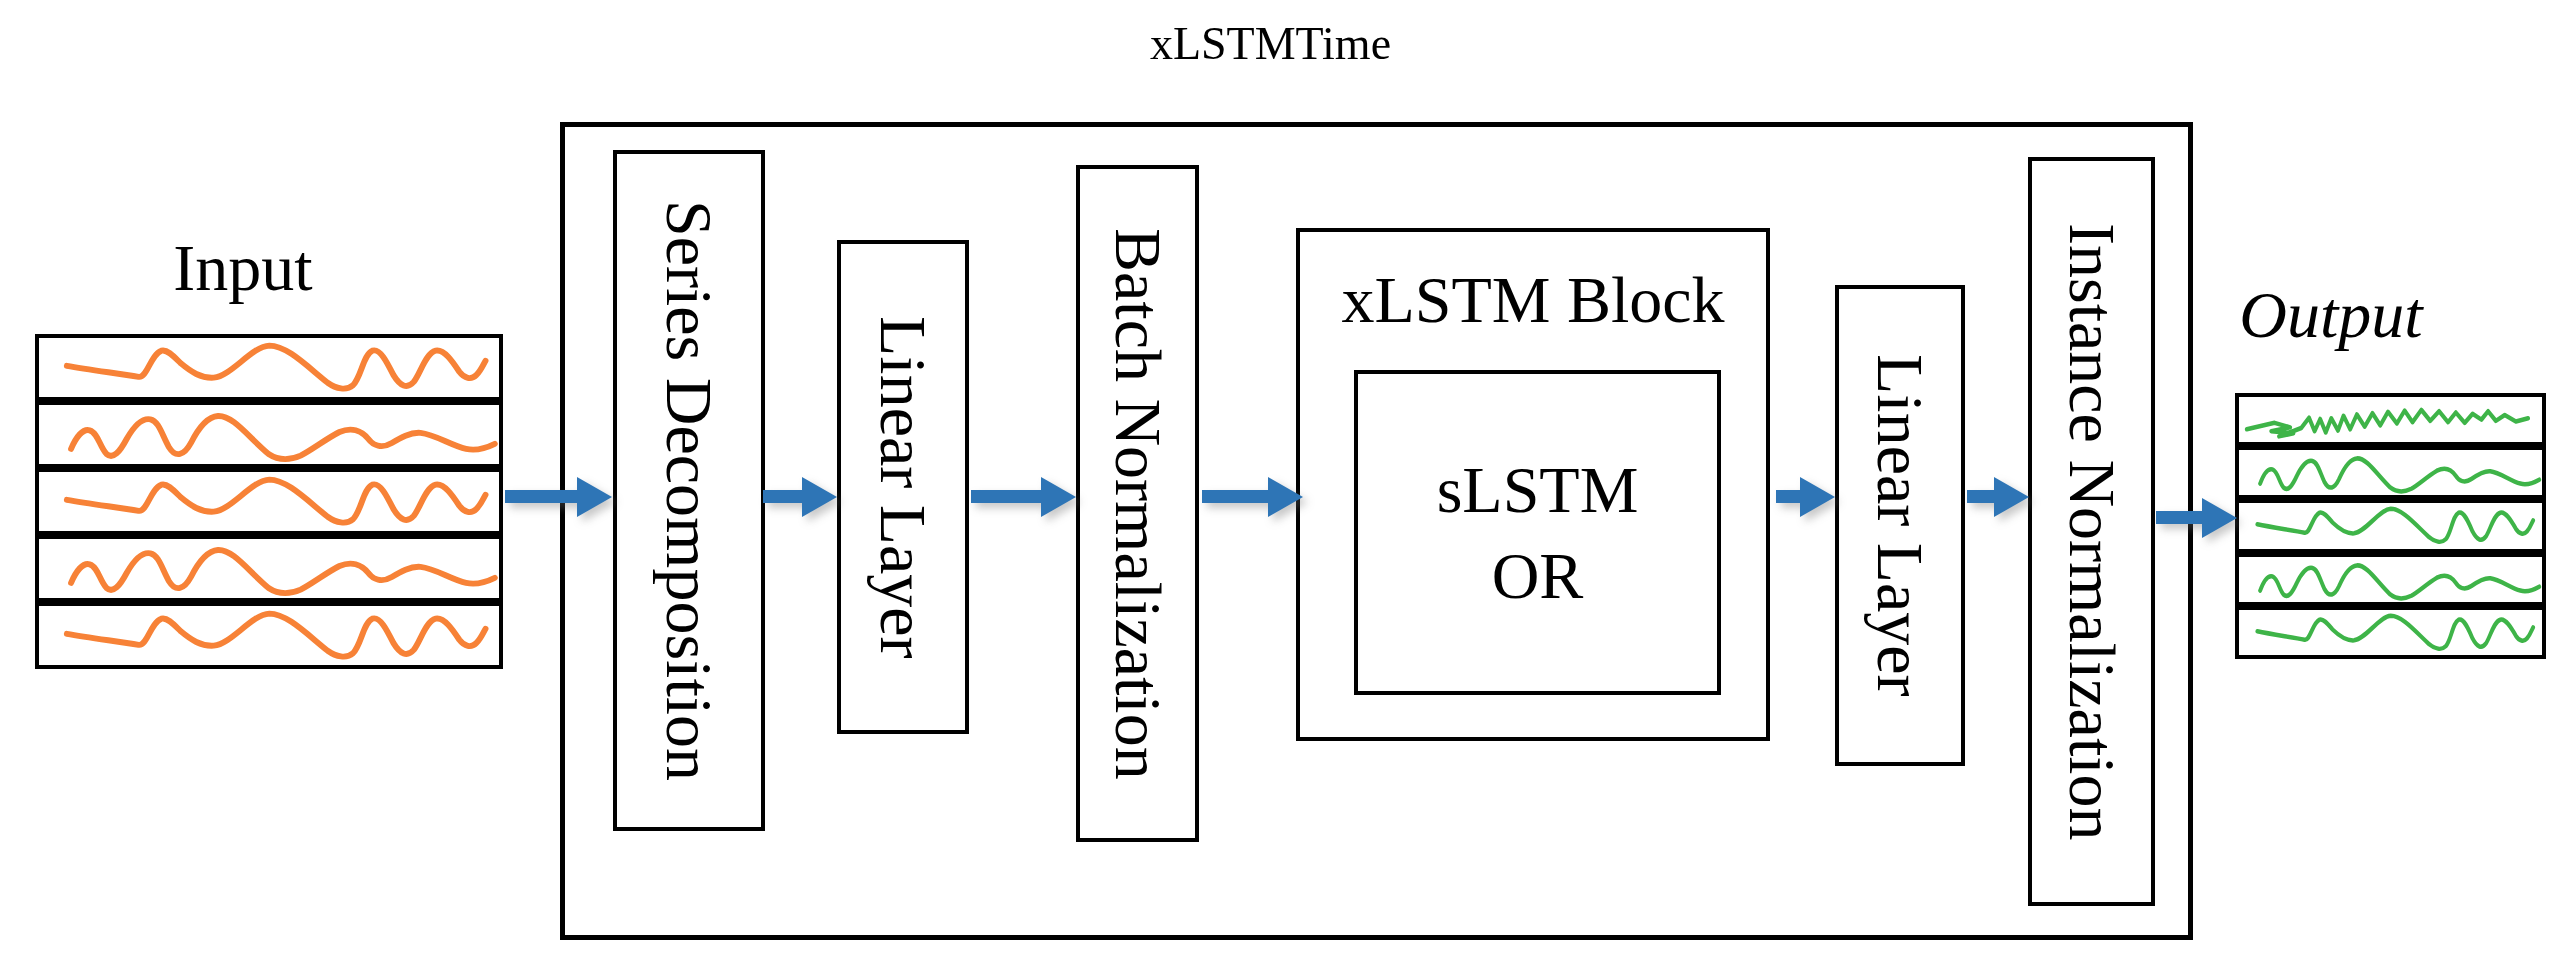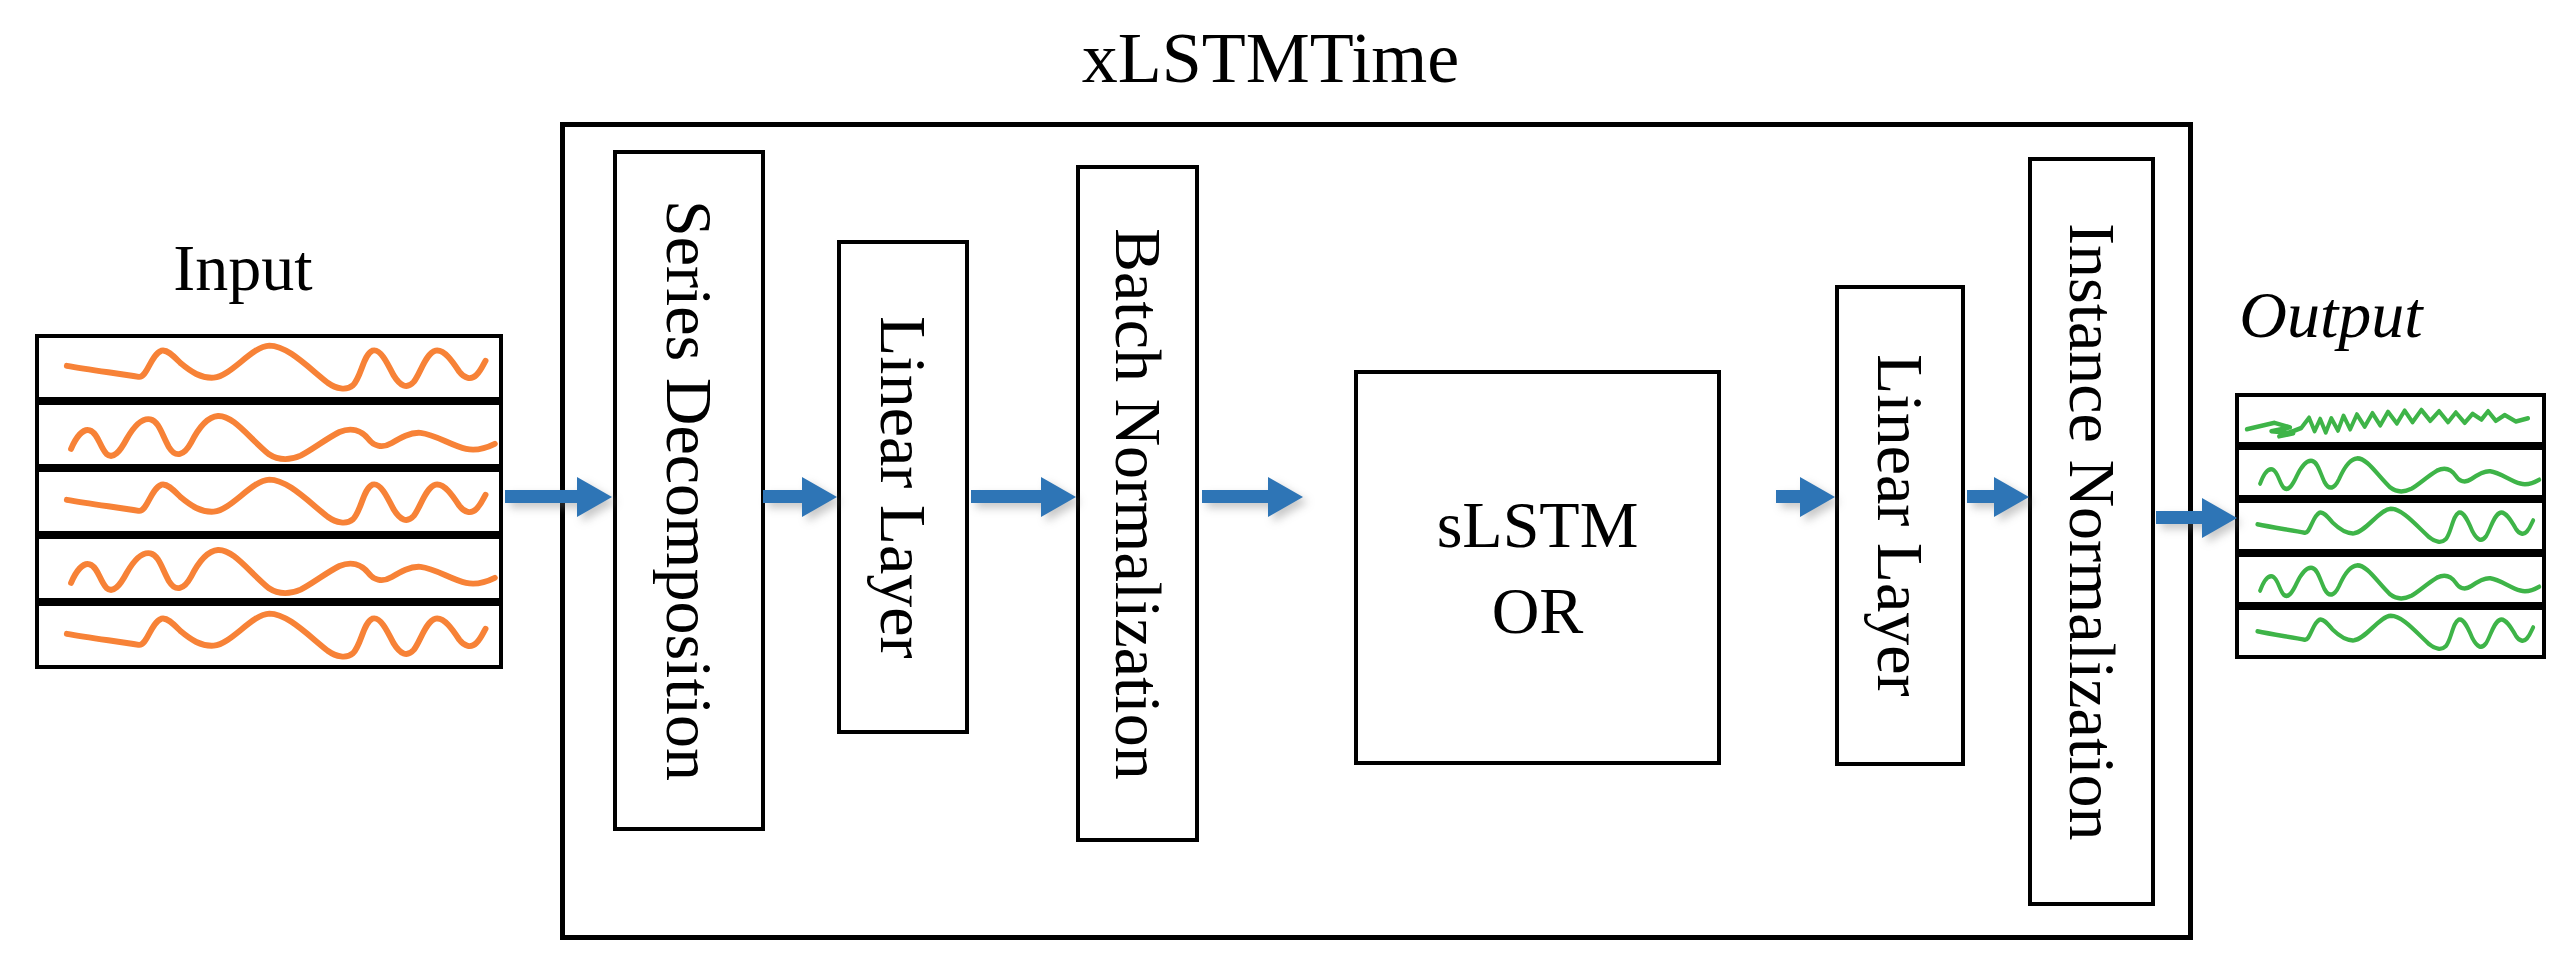--- a/index.html
+++ b/index.html
@@ -22,21 +22,21 @@
   .srow{flex:1 1 0;border:4.1px solid #000;box-sizing:border-box;background:#fff;}
   .srow svg{display:block;width:100%;height:100%;}
   .arrow{height:40px;z-index:6;filter:drop-shadow(5px 5.8px 4.1px rgba(110,110,110,0.38));}
   .arrow .shaft{position:absolute;left:0;right:30px;top:13.2px;height:13.2px;}
   .arrow .head{position:absolute;right:0;top:0;width:0;height:0;
     border-top:20px solid transparent;border-bottom:20px solid transparent;
     border-left:35px solid #2E75B6;}
   .xl-label{margin-top:33px;text-align:center;}
   .opts{flex-direction:column;row-gap:28px;}
   .opt{font-size:66px;line-height:1;}
-  .title{font-size:72px;text-align:center;}
+  .title{font-size:46px;text-align:center;}
   .io-label{font-size:66px;text-align:center;}
 </style>
 </head>
 <body>
 
 <div class="canvas">
 
   <div class="abs title" style="left:1064px;top:16.5px;width:413px;">xLSTMTime</div>
 
   <div class="abs io-label" style="left:119px;top:230px;width:248px;">Input</div>
@@ -75,21 +75,24 @@
   </div>
 
   <div class="abs box center" style="left:837px;top:240px;width:132px;height:494px;">
     <span class="vlabel">Linear Layer</span>
   </div>
 
   <div class="abs box center" style="left:1076px;top:165px;width:123px;height:677px;">
     <span class="vlabel">Batch Normalization</span>
   </div>
 
-  <div class="abs box center opts" style="left:1354px;top:370px;width:367px;height:395px;gap:20px;">
+  <div class="abs box" style="left:1296px;top:228px;width:474px;height:513px;">
+    <div class="label xl-label">xLSTM Block</div>
+  </div>
+  <div class="abs box center opts" style="left:1354px;top:370px;width:367px;height:325px;gap:20px;">
     <span class="opt">sLSTM</span>
     <span class="opt">OR</span>
   </div>
 
   <div class="abs box center" style="left:1835px;top:285px;width:130px;height:481px;">
     <span class="vlabel">Linear Layer</span>
   </div>
 
   <div class="abs box center" style="left:2028px;top:157px;width:127px;height:749px;">
     <span class="vlabel">Instance Normalization</span>

